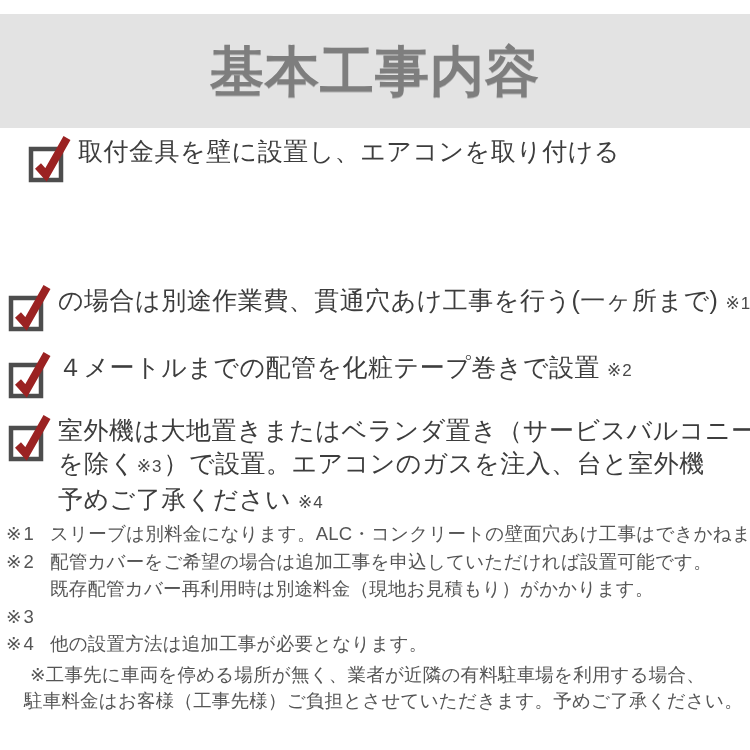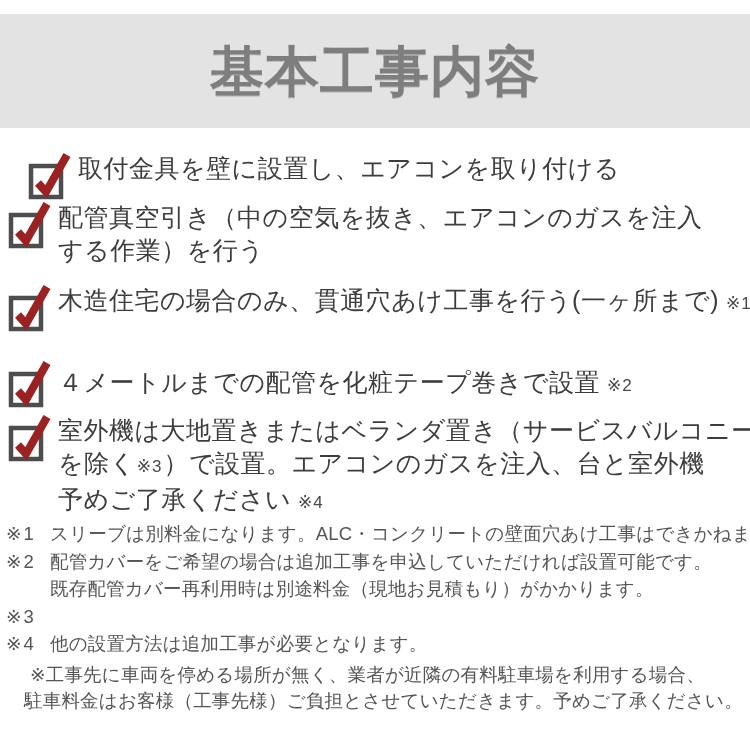--- a/index.html
+++ b/index.html
@@ -42,24 +42,24 @@
   .item .txt{
     margin-left:6px;
     font-size:25px;line-height:33px;color:var(--main-text);
     letter-spacing:0.5px;white-space:nowrap;
   }
   .ref{
     font-size:17px;color:#4a4a4a;letter-spacing:1px;margin-left:7px;
   }
   .ref.inline{margin-left:1px;margin-right:1px;}
 
-  #item1{top:152px;padding-left:20px;}
+  #item1{top:135px;padding-left:20px;}
   #item2{top:201px;}
   #item3{top:284px;}
-  #item4{top:360px;align-items:center;}
+  #item4{top:351px;}
   #item5{top:414px;}
 
   
   .notes{
     position:absolute;left:6px;top:520px;width:744px;
     font-size:18.5px;line-height:27.5px;color:var(--note-text);
     letter-spacing:0.2px;
   }
   .note{display:flex;align-items:flex-start;}
   .note .lbl{flex:0 0 44px;letter-spacing:2px;}
@@ -83,38 +83,28 @@
   <div class="item" id="item1">
     <svg class="cbx" viewBox="0 0 44 48" aria-hidden="true">
       <rect x="3" y="14" width="30" height="31"></rect>
       <polyline points="10,31 18,40 39,3"></polyline>
     </svg>
     <div class="txt">
       <div>取付金具を壁に設置し、エアコンを取り付ける</div>
     </div>
   </div>
 
-  <div class="item" id="item2">
-    <svg class="cbx" viewBox="0 0 44 48" aria-hidden="true">
-      <rect x="3" y="14" width="30" height="31"></rect>
-      <polyline points="10,31 18,40 39,3"></polyline>
-    </svg>
-    <div class="txt">
-      <div>配管真空引き（中の空気を抜き、エアコンのガスを注入</div>
-      <div>する作業）を行う</div>
-    </div>
-  </div>
 
   <div class="item" id="item3">
     <svg class="cbx" viewBox="0 0 44 48" aria-hidden="true">
       <rect x="3" y="14" width="30" height="31"></rect>
       <polyline points="10,31 18,40 39,3"></polyline>
     </svg>
     <div class="txt">
-      <div><span>木造住宅の場合のみ、貫通穴あけ工事を行う(一ヶ所まで)</span><span class="ref">※1</span></div>
+      <div><span>の場合は別途作業費、貫通穴あけ工事を行う(一ヶ所まで)</span><span class="ref">※1</span></div>
     </div>
   </div>
 
   <div class="item" id="item4">
     <svg class="cbx" viewBox="0 0 44 48" aria-hidden="true">
       <rect x="3" y="14" width="30" height="31"></rect>
       <polyline points="10,31 18,40 39,3"></polyline>
     </svg>
     <div class="txt">
       <div><span>４メートルまでの配管を化粧テープ巻きで設置</span><span class="ref">※2</span></div>

